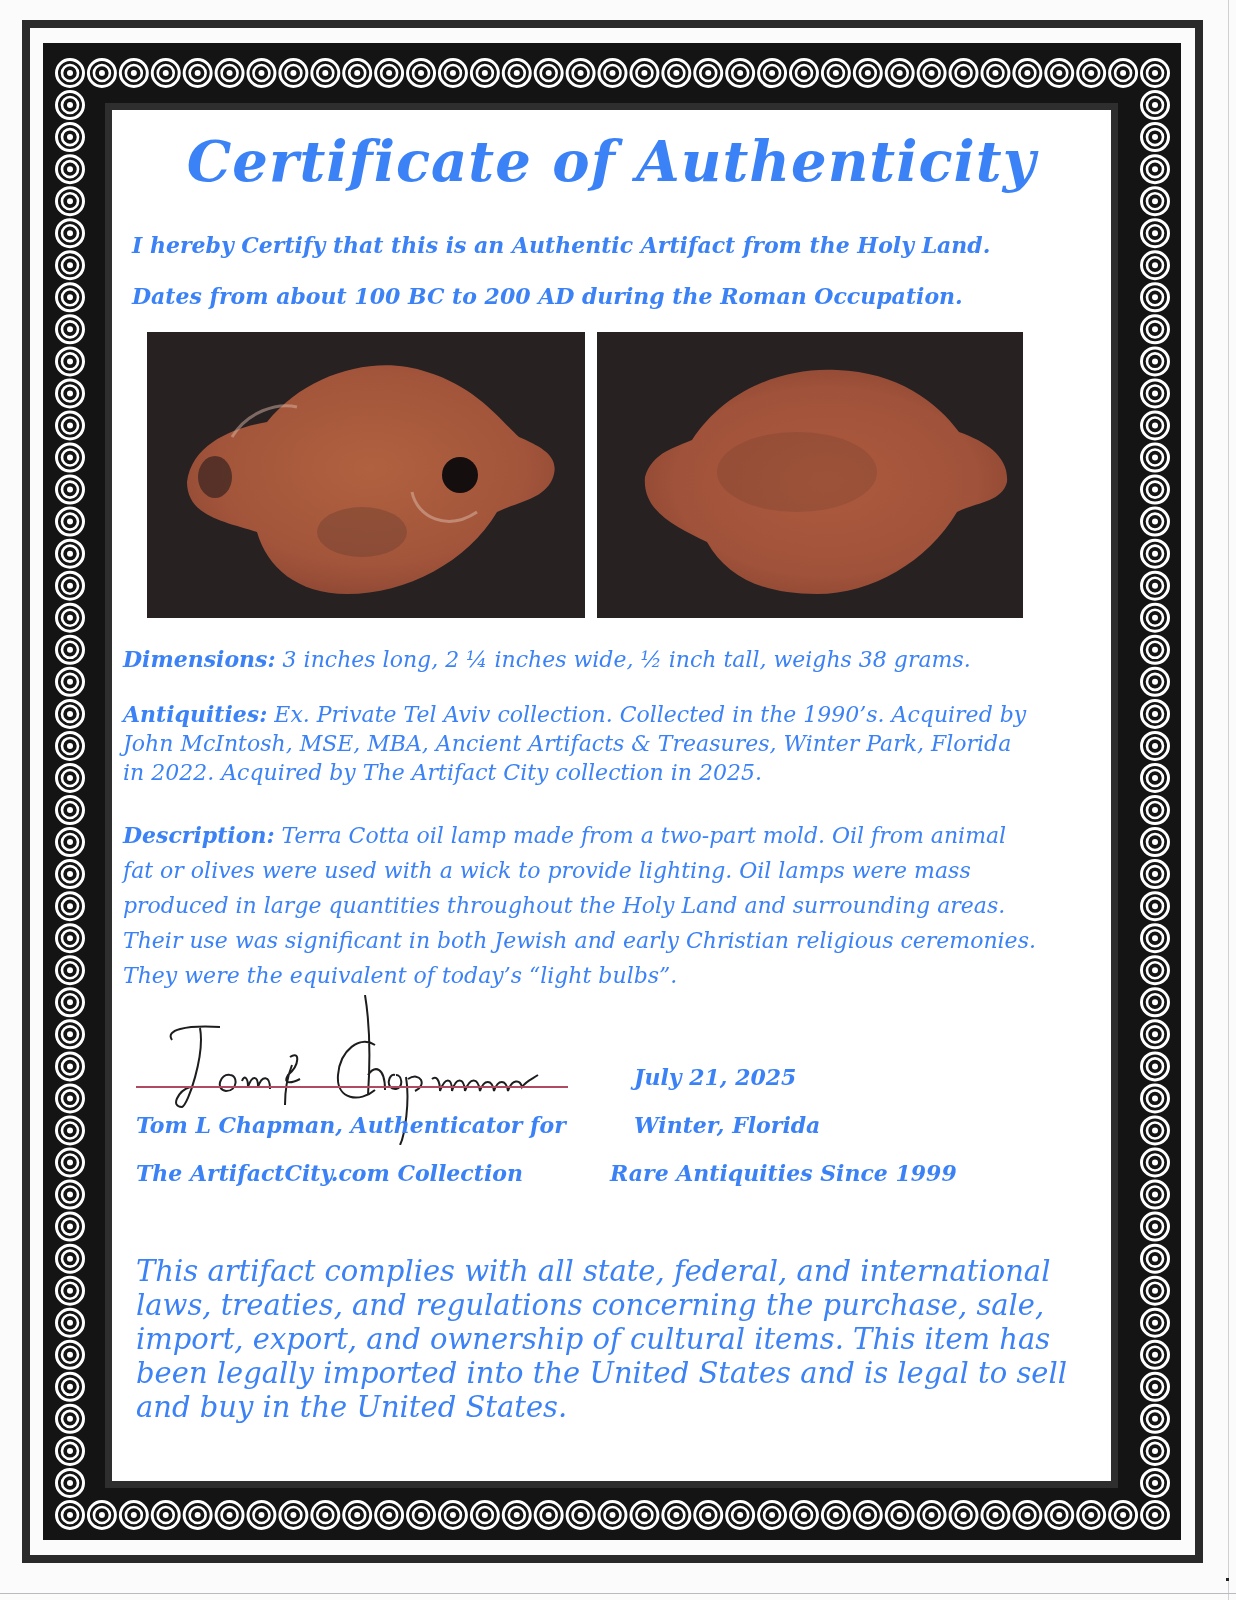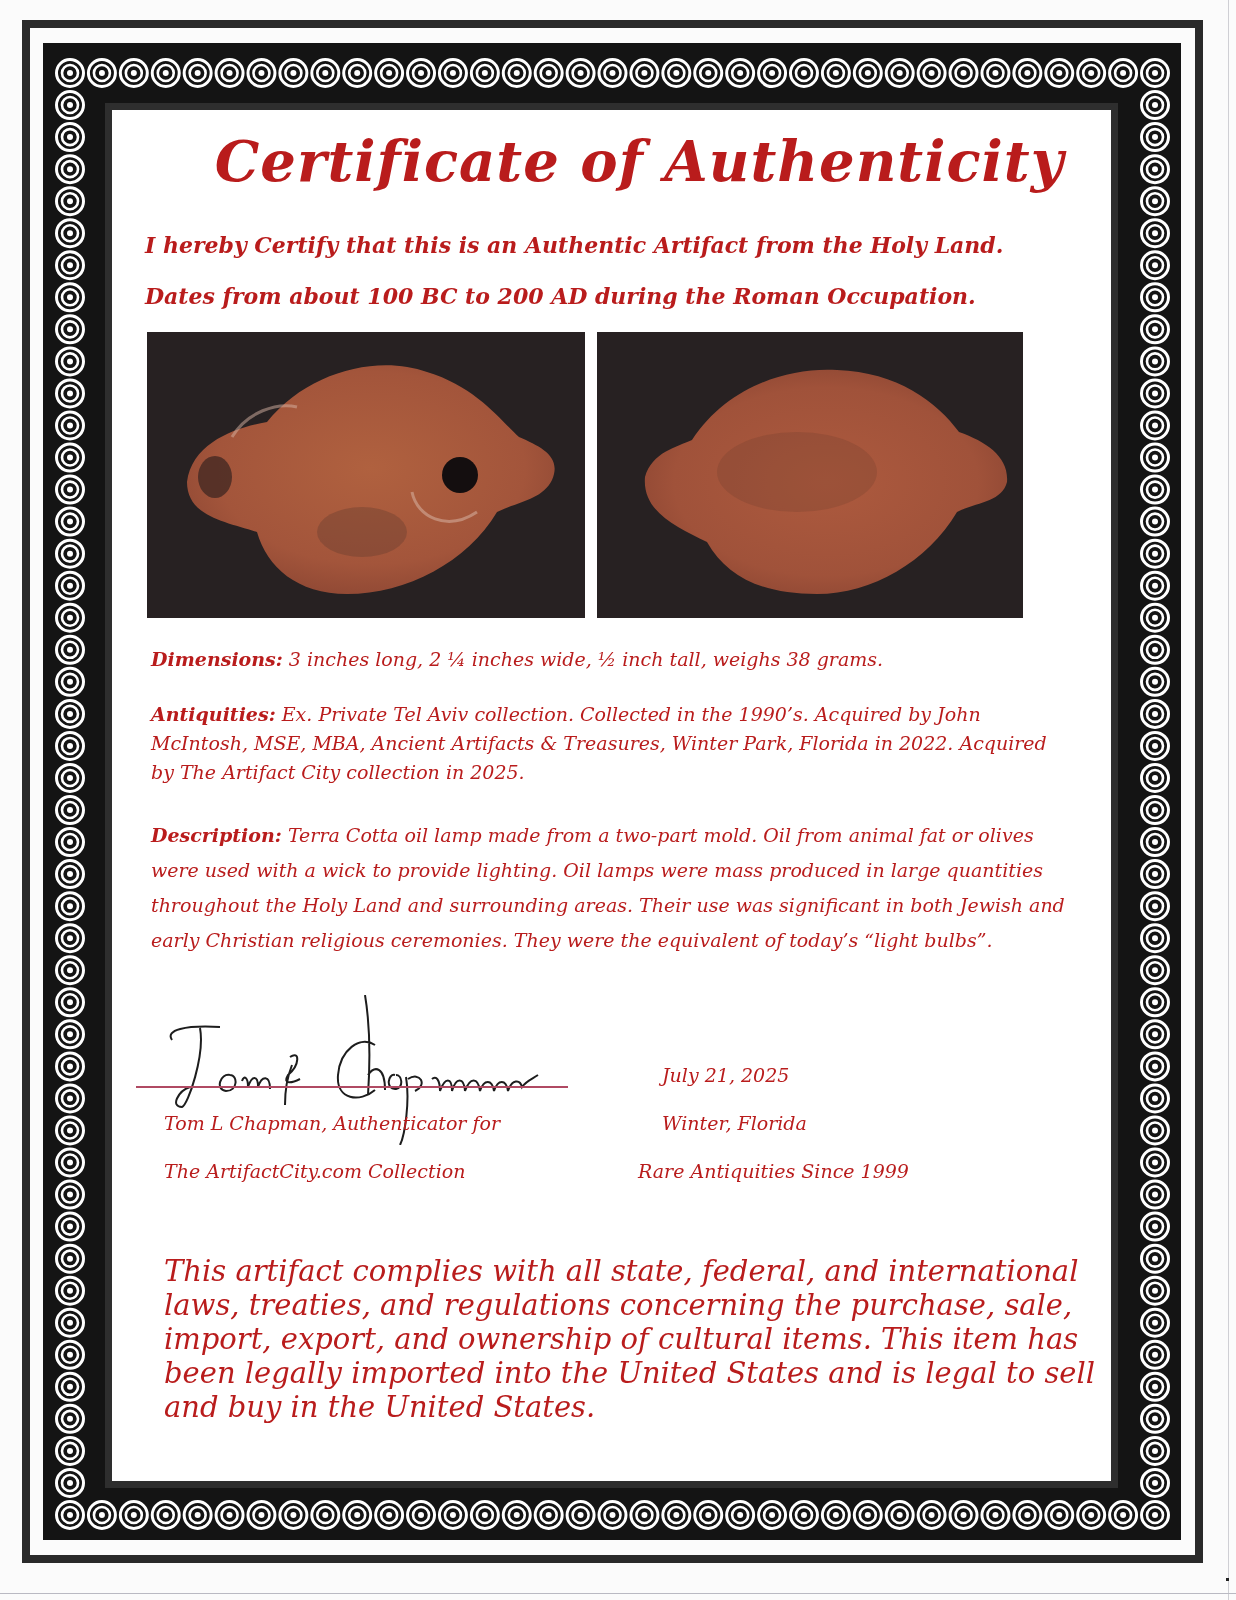--- a/index.html
+++ b/index.html
@@ -12,38 +12,38 @@
   .page-edge-bottom { position:absolute; left:0; top:1593px; width:1236px; height:1px; background:#b9b9c2; }
 
   .outer-line { position:absolute; left:22px; top:20px; width:1181px; height:1543px; box-sizing:border-box; border:8px solid #2a2a2a; }
   .band { position:absolute; left:43px; top:43px; width:1138px; height:1497px; background:#141414; }
   .band-inner-white { position:absolute; left:105px; top:103px; width:1013px; height:1385px; background:#fdfdfd; }
   .inner-line { position:absolute; left:105px; top:103px; width:1013px; height:1385px; box-sizing:border-box; border:7px solid #2e2e2e; }
   .paper { position:absolute; left:112px; top:110px; width:999px; height:1371px; background:#ffffff; }
 
   svg.circles { position:absolute; left:0; top:0; }
 
-  .ink { color:#b91c1c;margin-left:28px; }
+  .ink { color:#3b82f6; }
   .title {
     position:absolute; left:112px; top:128px; width:999px; text-align:center;
     font-size:56px; font-style:italic; font-weight:bold; letter-spacing:1px;
   }
   .subtitle {
-    position:absolute; left:117px; font-size:22px; font-style:italic; font-weight:bold;
+    position:absolute; left:132px; font-size:22px; font-style:italic; font-weight:bold;
   }
   .photo {
     position:absolute; top:332px; height:286px; background:#272122; overflow:hidden;
   }
   .para {
-    position:absolute; left:123px; width:930px; font-size:19px; font-style:italic; line-height:29px;
+    position:absolute; left:123px; width:930px; font-size:22px; font-style:italic; line-height:29px;
   }
   .para b { font-weight:bold; }
   .sig-line { position:absolute; left:136px; top:1086px; width:432px; height:2px; background:#b04a63; }
   .sig-svg { position:absolute; left:160px; top:995px; }
-  .footer-text { position:absolute; font-size:19px; font-style:italic; font-weight:normal; }
+  .footer-text { position:absolute; font-size:22px; font-style:italic; font-weight:bold; }
   .legal {
     position:absolute; left:136px; top:1254px; width:960px;
     font-size:29px; font-style:italic; line-height:34px;
   }
   .corner-mark { position:absolute; left:1226px; top:1578px; width:3px; height:3px; background:#222; }
 </style>
 </head>
 <body>
 
 <div class="page-edge-right"></div>

